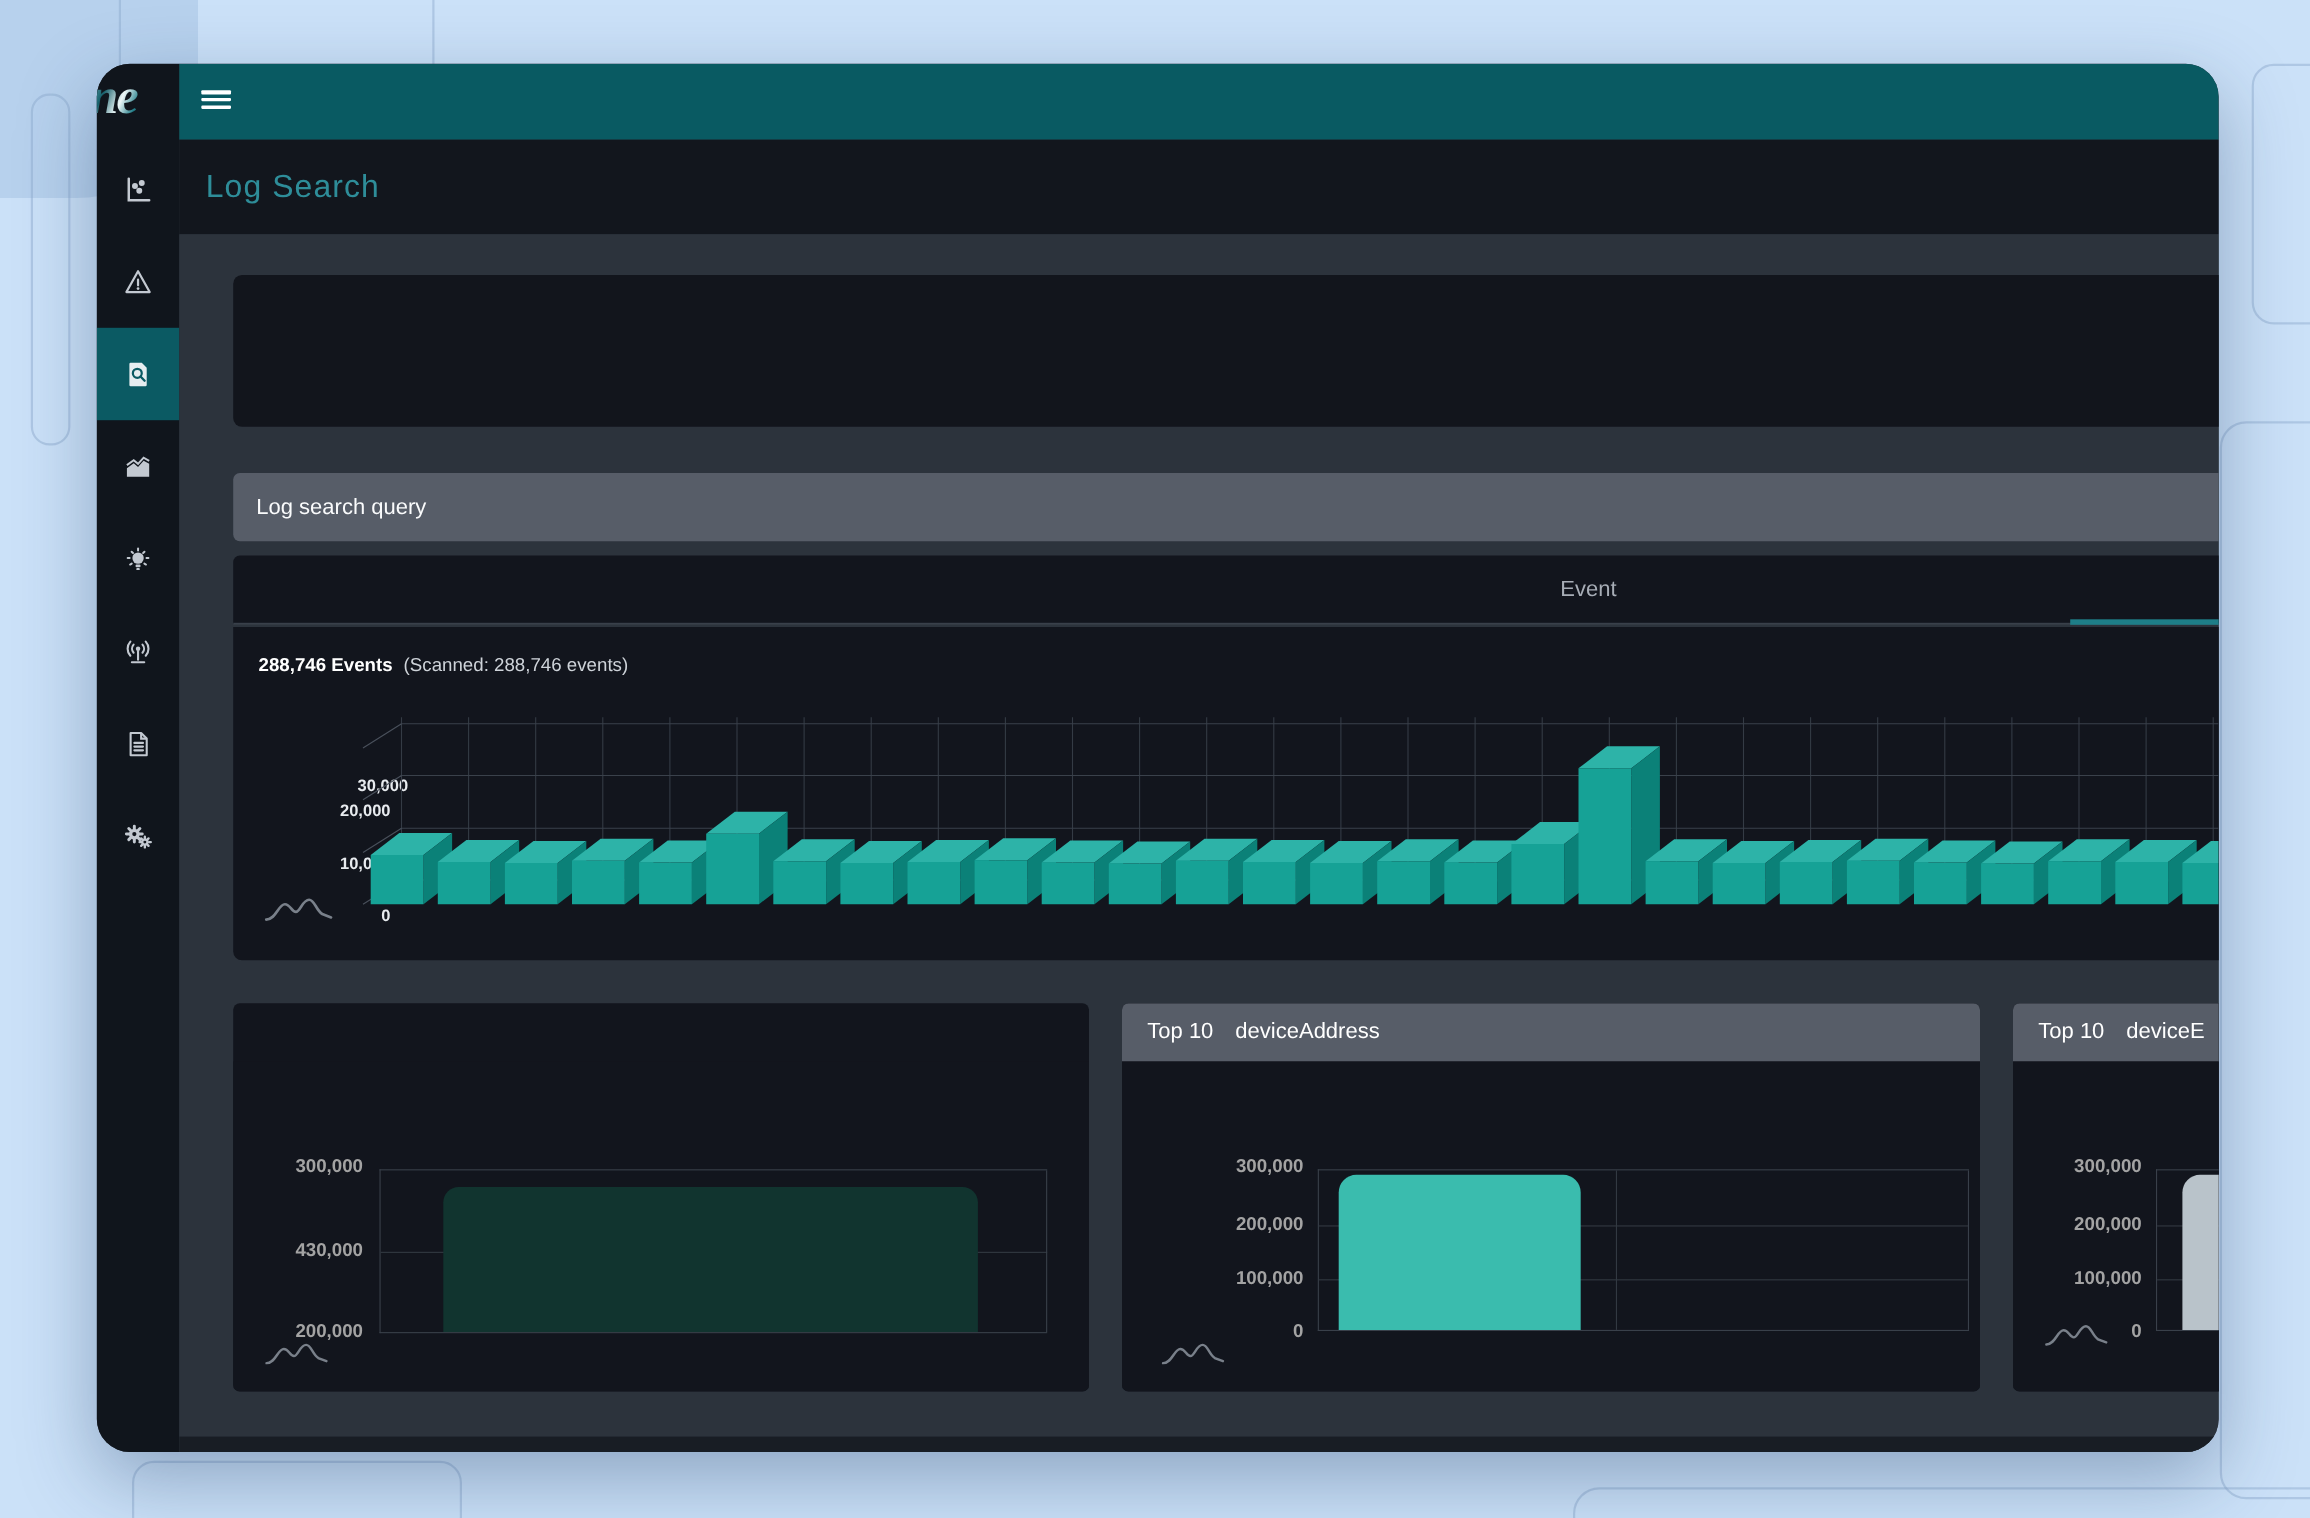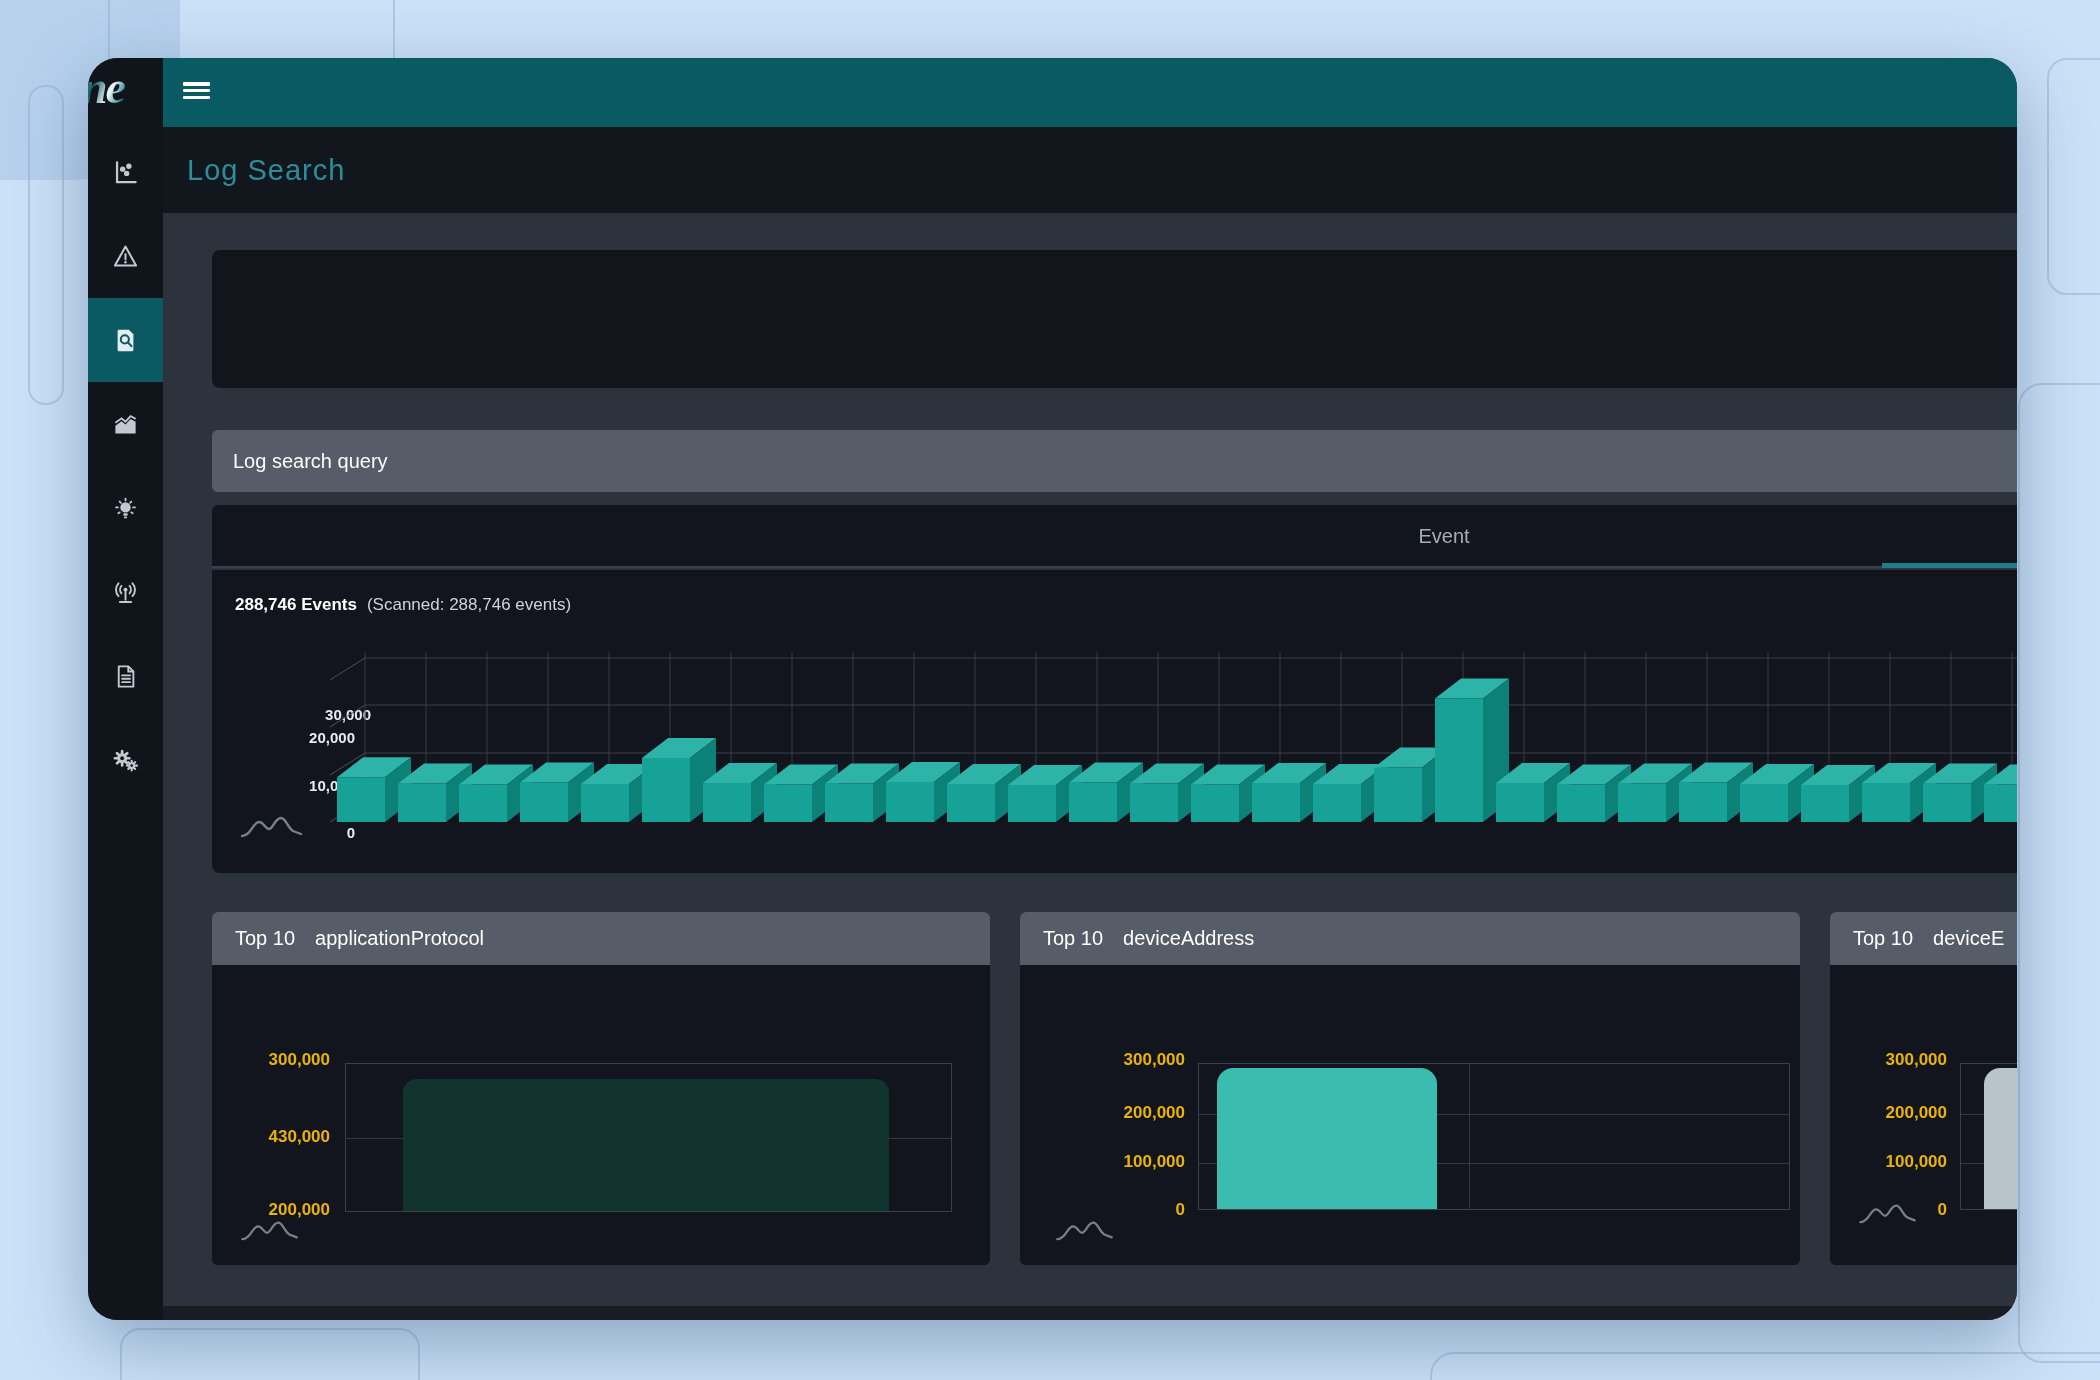--- a/index.html
+++ b/index.html
@@ -58,21 +58,21 @@
   #main-chart-svg { position:absolute; left:16px; top:78px; width:1789px; height:212px; }
   .wave-icon { position:absolute; cursor:pointer; }
   
   .panel { position:absolute; top:699px; height:353px; background:#12151d; border-radius:6px; overflow:hidden; }
   #panel-0 { left:49px;  width:778px; }
   #panel-1 { left:857px; width:780px; }
   #panel-2 { left:1667px; width:300px; }
   .panel-header { position:absolute; left:0; top:0; right:0; height:53px; background:#575d68; color:#fff; font-size:20px; line-height:53px; padding-left:23px; white-space:nowrap; }
   .panel-header .field { margin-left:20px; }
   .panel-body { position:absolute; left:0; top:53px; right:0; bottom:0; background:#12151d; }
-  .mtick { position:absolute; width:110px; text-align:right; font-size:17px; font-weight:600; color:#eab308; }
+  .mtick { position:absolute; width:110px; text-align:right; font-size:17px; font-weight:600; color:#a3a3a3; }
   .plot { position:absolute; border-left:1px solid #39404a; border-top:1px solid #39404a; border-bottom:1px solid #39404a; }
   .plot .hline { position:absolute; left:0; right:0; height:1px; background:#323942; }
   .plot .vline { position:absolute; top:0; bottom:0; width:1px; background:#323942; }
   .plot .rline { position:absolute; right:0; top:0; bottom:0; width:1px; background:#39404a; }
   .mini-bar { position:absolute; bottom:0; }
 </style>
 </head>
 <body>
 
 <div class="bg-shape bg-blob" style="left:-70px;top:-70px;width:250px;height:250px;border-radius:0 0 110px 0;"></div>
@@ -325,23 +325,20 @@
           <polygon points="1804,136.475 1830,116.475 1830,154 1804,174" fill="#0b8178"></polygon>
           <polygon points="1756,136.475 1804,136.475 1804,174 1756,174" fill="#16a296"></polygon>
         </svg>
 
       <svg class="wave-icon" style="left:28px; top:243px;" width="64" height="26" viewBox="0 0 64 26">
         <path d="M2 23 C11 23 13 9 19 9 C24 9 25 16 29 16 C33 16 35 5 41 5 C46 5 47 14 53 18 L61 21" fill="none" stroke="#79808a" stroke-width="2.4" stroke-linecap="round"></path>
       </svg>
     </section>
 
     <section class="panel" id="panel-0">
-      <div class="panel-header">
-        <span>Top 10</span><span class="field">applicationProtocol</span>
-      </div>
       <div class="panel-body">
         <span class="mtick" style="left:8px; top:85px;">300,000</span>
         <span class="mtick" style="left:8px; top:162px;">430,000</span>
         <span class="mtick" style="left:8px; top:235px;">200,000</span>
         <div class="plot" style="left:133px; top:98px; width:607px; height:149px;">
           <div class="hline" style="top:74px;"></div>
           <div class="rline"></div>
           <div class="mini-bar" style="left: 57px; width: 486px; background: rgb(17, 52, 47); border-radius: 14px 14px 0px 0px; height: 132px;"></div>
         </div>
         <svg class="wave-icon" style="left:28px; top:253px;" width="60" height="24" viewBox="0 0 64 26">

